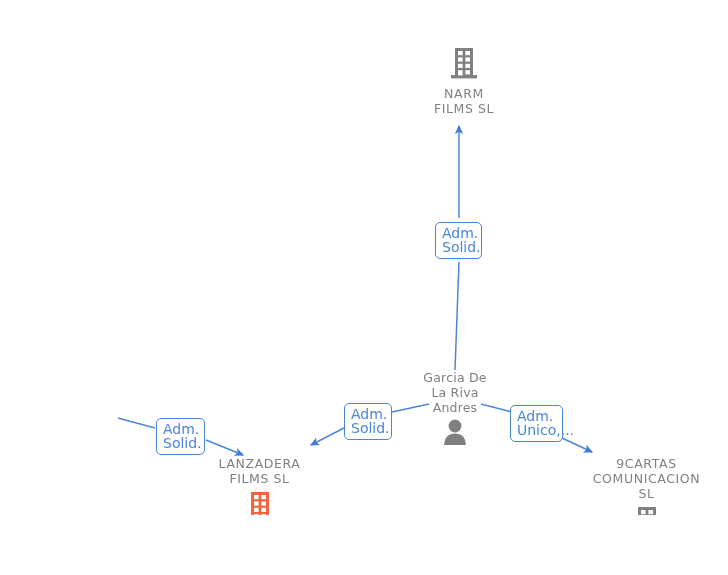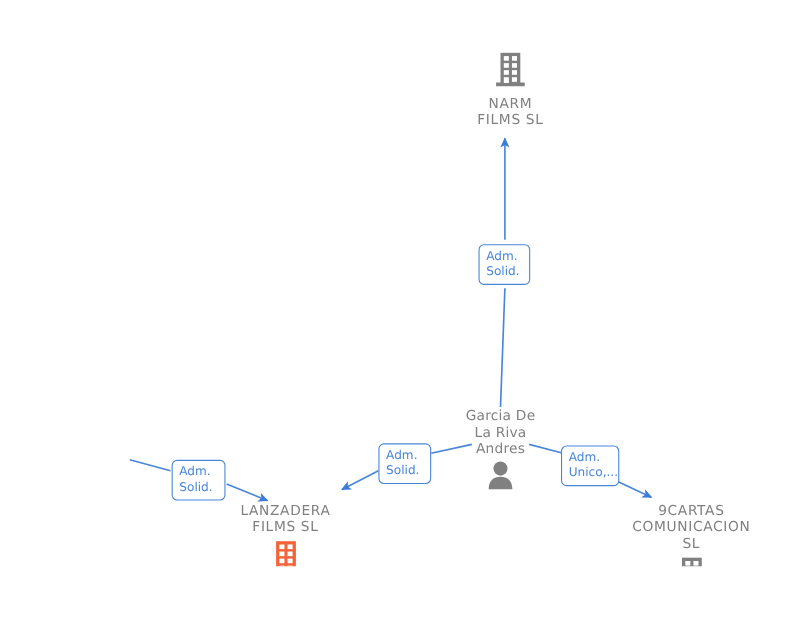--- a/index.html
+++ b/index.html
@@ -51,21 +51,21 @@
   .node.above .node-icon { order: 1; margin-bottom: 2px; }
   .node.above .node-label { order: 2; margin-top: 2px; }
 
   .edge-label {
     position: absolute;
     box-sizing: border-box;
     border: 1.4px solid #4a86d8;
     border-radius: 5px;
     background: #ffffff;
     color: #4a86d8;
-    font-size: 11px;
+    font-size: 14px;
     line-height: 14px;
     text-align: center;
     padding: 3px 20px 4px 6px;
     white-space: pre-line;
   }
   .watermark {
     position: absolute;
     display: flex;
     align-items: center;
     gap: 5px;
@@ -161,21 +161,21 @@
         <rect x="9" y="17.8" width="4.6" height="4.2" fill="#ffffff"></rect>
         <rect x="16.4" y="17.8" width="4.6" height="4.2" fill="#ffffff"></rect>
         <rect x="9" y="24.2" width="4.6" height="5.2" fill="#ffffff"></rect>
         <rect x="16.4" y="24.2" width="4.6" height="4.2" fill="#ffffff"></rect>
       </svg>
     </span>
     <span class="node-label company">LANZADERA
 FILMS  SL</span>
   </div>
 
-  <div class="node below" style="left:561px; top:456px; width:135px;">
+  <div class="node below" style="left:579px; top:456px; width:135px;">
     <span class="node-icon">
       <svg width="30" height="34" viewBox="0 0 30 34">
         <rect x="6" y="2" width="18" height="28" fill="#808080"></rect>
         <rect x="2" y="29" width="26" height="3.4" fill="#808080"></rect>
         <rect x="9" y="5" width="4.6" height="4.2" fill="#ffffff"></rect>
         <rect x="16.4" y="5" width="4.6" height="4.2" fill="#ffffff"></rect>
         <rect x="9" y="11.4" width="4.6" height="4.2" fill="#ffffff"></rect>
         <rect x="16.4" y="11.4" width="4.6" height="4.2" fill="#ffffff"></rect>
         <rect x="9" y="17.8" width="4.6" height="4.2" fill="#ffffff"></rect>
         <rect x="16.4" y="17.8" width="4.6" height="4.2" fill="#ffffff"></rect>

